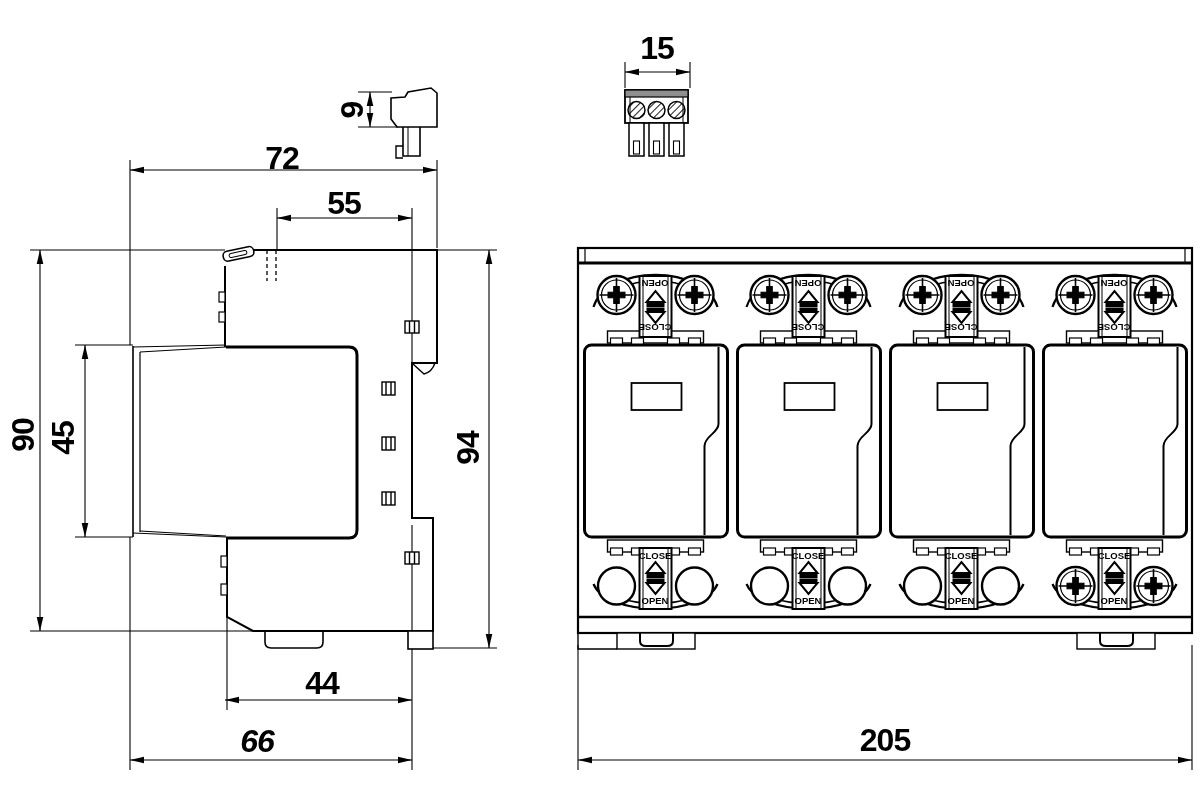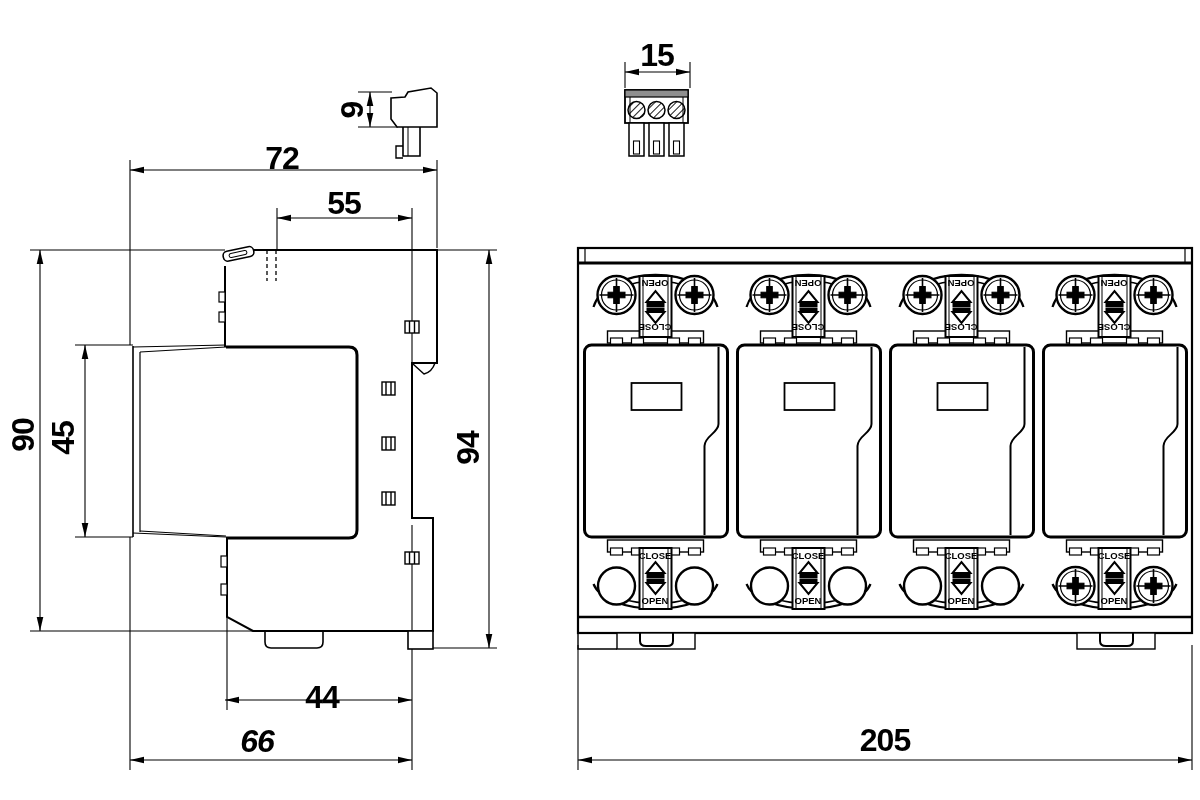--- a/index.html
+++ b/index.html
@@ -265,24 +265,24 @@
       <path d="M1100,633 V641 Q1100,646 1106,646 L1127,646 Q1133,646 1133,641 V633" stroke-width="2"></path>
     </g>
   </g>
 </svg>
 
 <div class="dim" style="left:242px;top:141px;">72</div>
 <div class="dim" style="left:304px;top:186px;">55</div>
 <div class="dim rot" style="left:-17px;top:418px;">90</div>
 <div class="dim rot" style="left:23px;top:421px;">45</div>
 <div class="dim rot" style="left:428px;top:431px;">94</div>
-<div class="dim" style="left:282px;top:680px;">44</div>
+<div class="dim" style="left:282px;top:666px;">44</div>
 <div class="dim" style="left:217px;top:724px;font-style:italic;">66</div>
 <div class="dim rot" style="left:312px;top:93px;">9</div>
-<div class="dim" style="left:617px;top:38px;">15</div>
+<div class="dim" style="left:617px;top:31px;">15</div>
 <div class="dim" style="left:845px;top:723px;">205</div>
 
 <div class="latch-label flip" style="left:635px;top:278px;">OPEN</div>
 <div class="latch-label flip" style="left:635px;top:322px;">CLOSE</div>
 <div class="latch-label" style="left:635px;top:550px;">CLOSE</div>
 <div class="latch-label" style="left:635px;top:595px;">OPEN</div>
 
 <div class="latch-label flip" style="left:788px;top:278px;">OPEN</div>
 <div class="latch-label flip" style="left:788px;top:322px;">CLOSE</div>
 <div class="latch-label" style="left:788px;top:550px;">CLOSE</div>

